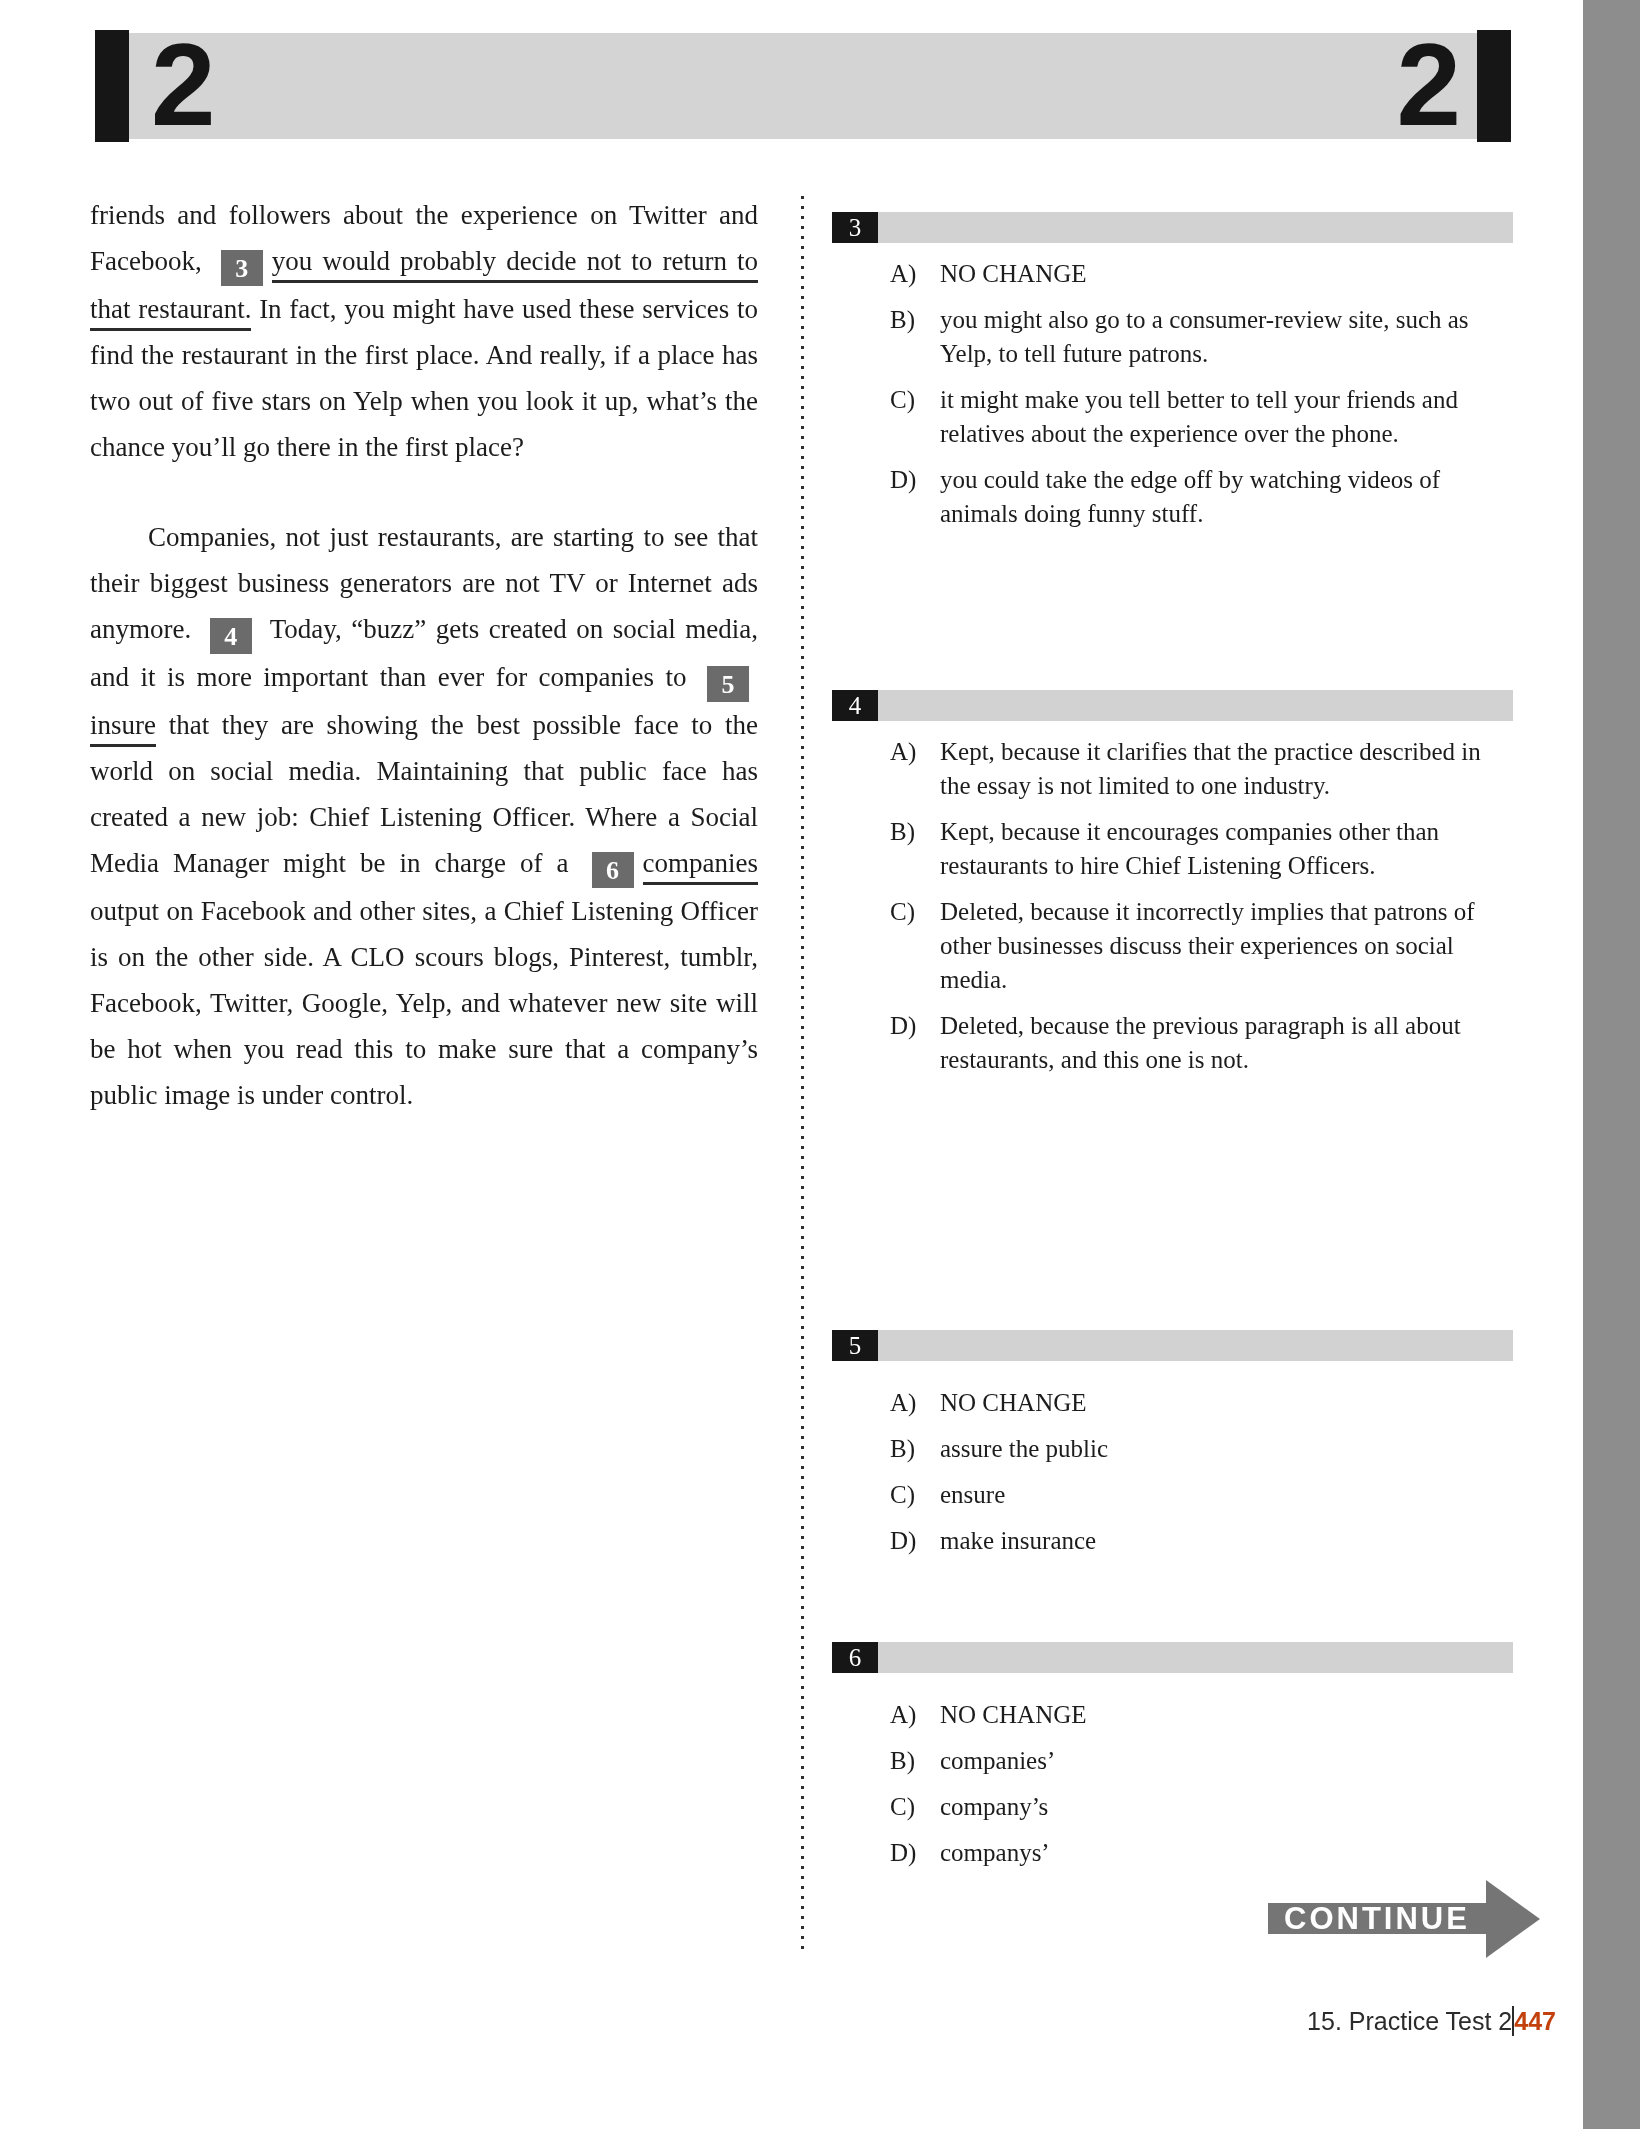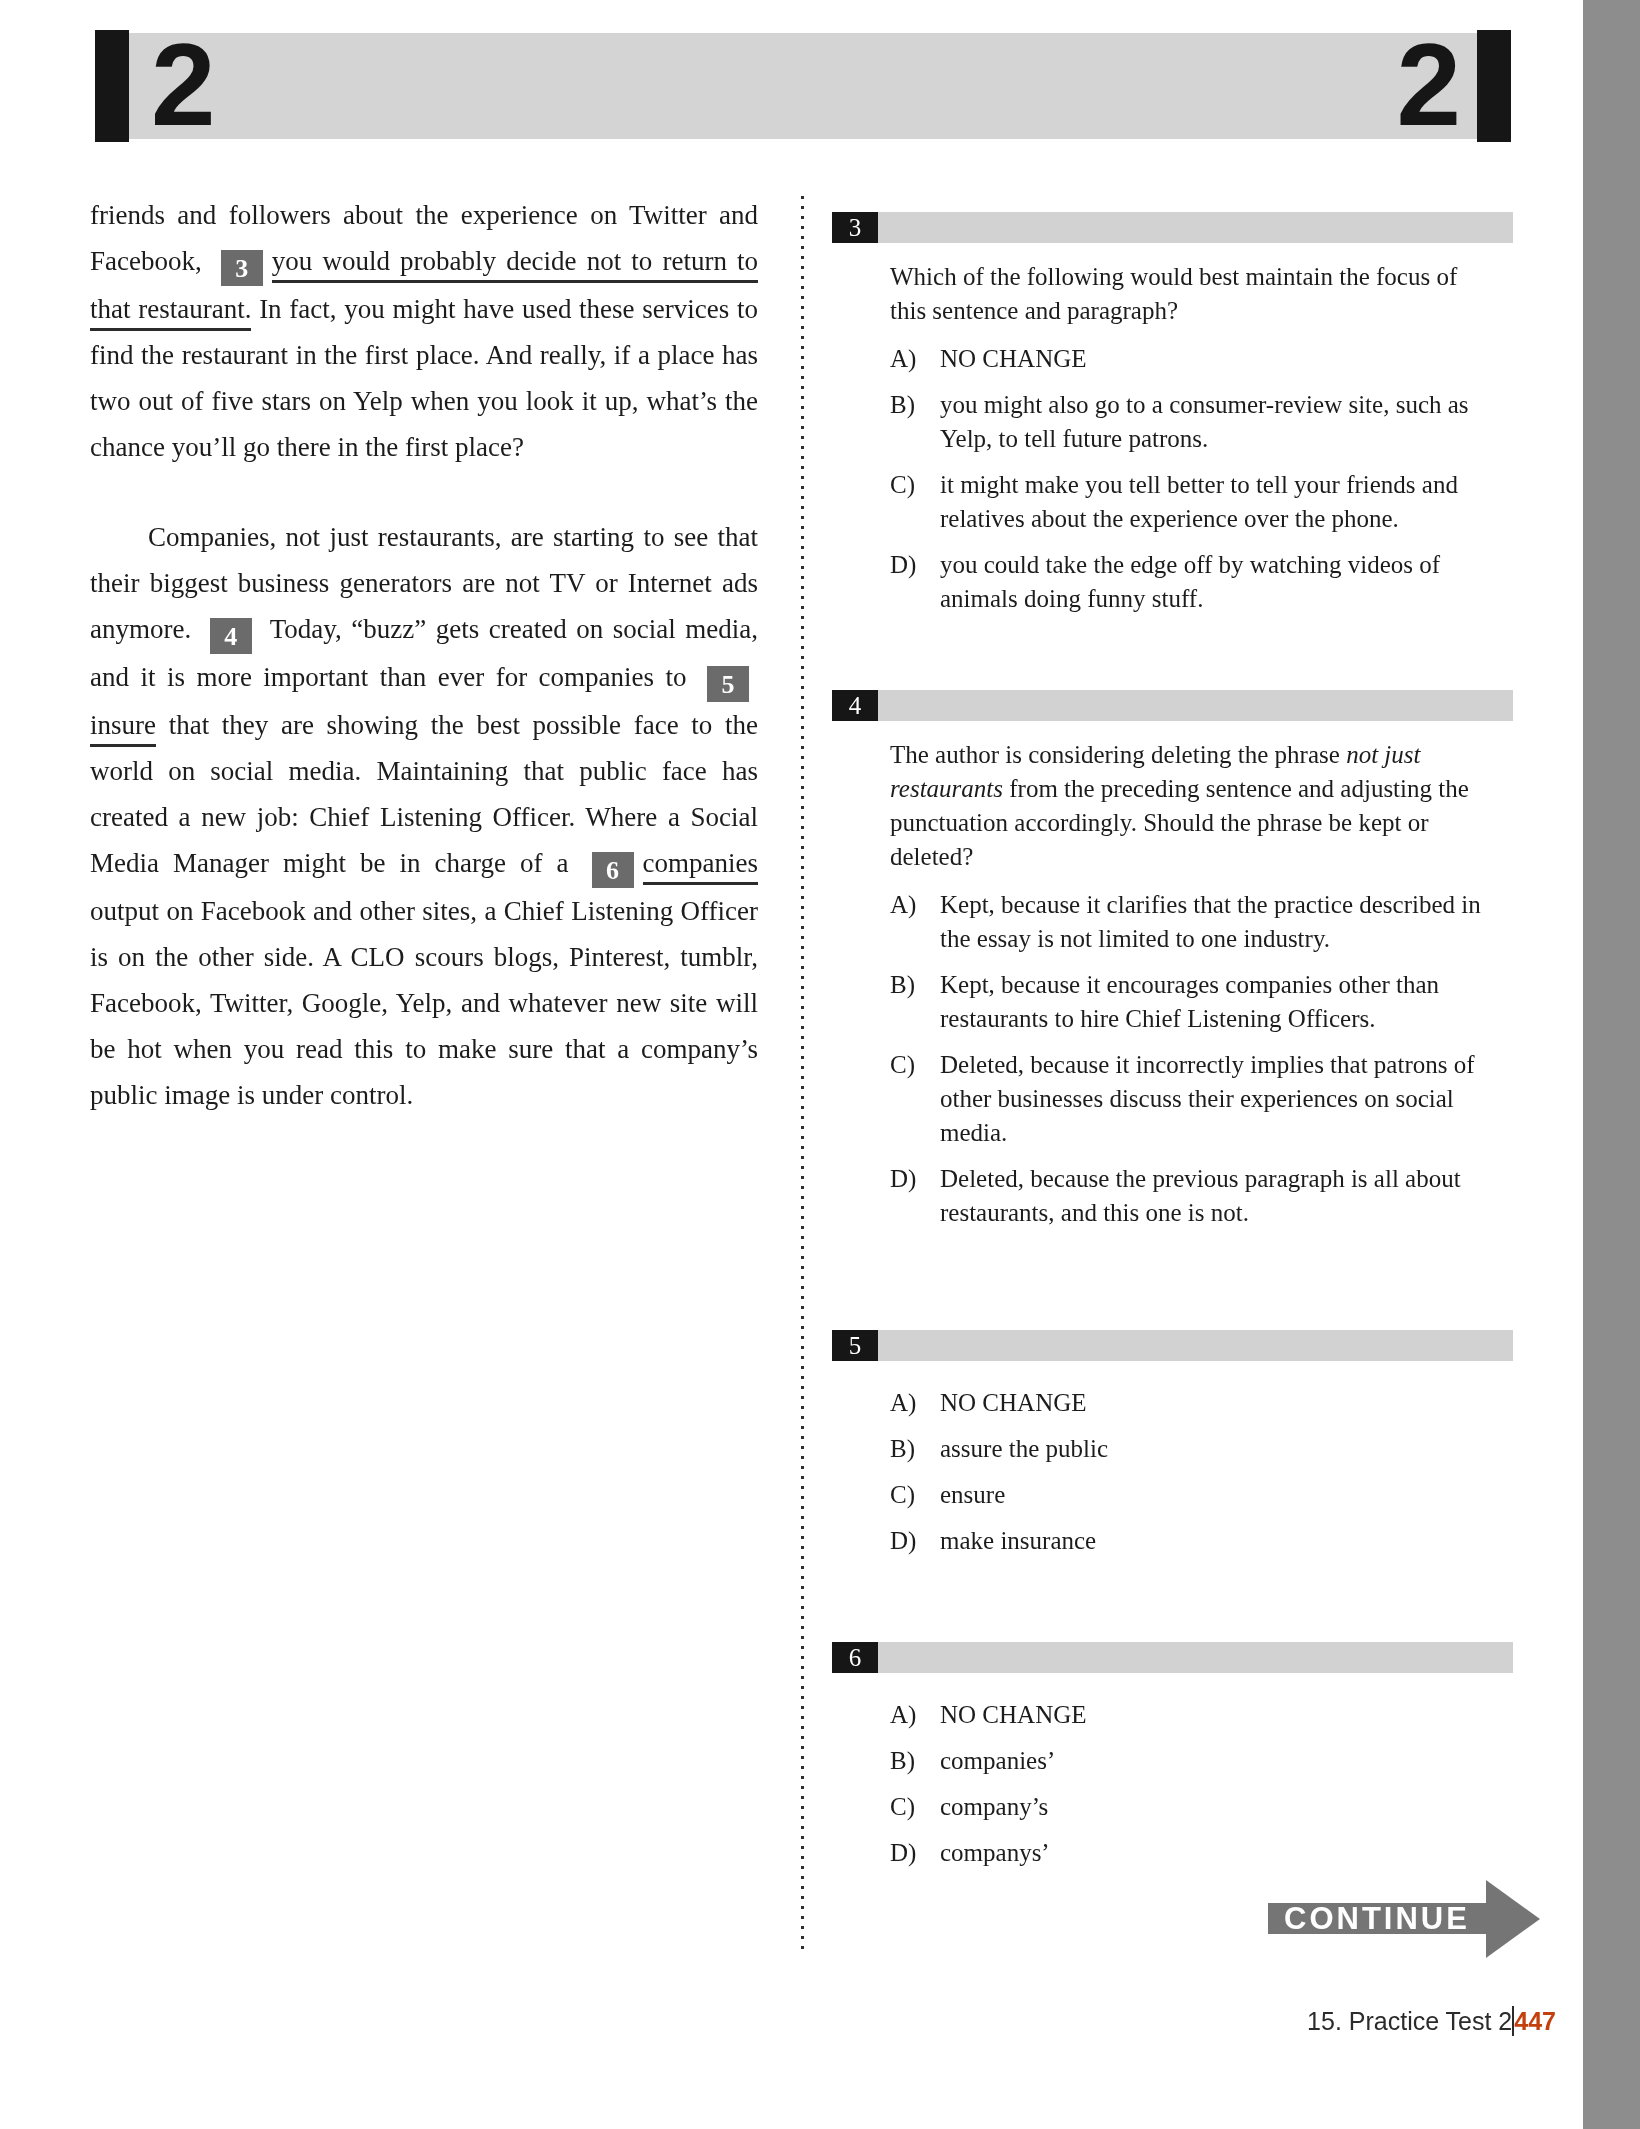--- a/index.html
+++ b/index.html
@@ -83,21 +83,20 @@
     <p class="para"><span>friends and followers about the experience on Twitter and Facebook, </span><span class="tag">3</span><span class="u">you would probably decide not to return to that restaurant.</span><span> In fact, you might have used these services to find the restaurant in the first place. And really, if a place has two out of five stars on Yelp when you look it up, what’s the chance you’ll go there in the first place?</span></p>
     <p class="para indent"><span>Companies, not just restaurants, are starting to see that their biggest business generators are not TV or Internet ads anymore. </span><span class="tag">4</span><span> Today, “buzz” gets created on social media, and it is more important than ever for companies to </span><span class="tag">5</span><span class="u">insure</span><span> that they are showing the best possible face to the world on social media. Maintaining that public face has created a new job: Chief Listening Officer. Where a Social Media Manager might be in charge of a </span><span class="tag">6</span><span class="u">companies</span><span> output on Facebook and other sites, a Chief Listening Officer is on the other side. A CLO scours blogs, Pinterest, tumblr, Facebook, Twitter, Google, Yelp, and whatever new site will be hot when you read this to make sure that a company’s public image is under control.</span></p>
   </section>
 
   <section class="rightcol">
 
     <div class="question q3">
       <div class="qbar">
         <span class="qnum">3</span>
       </div>
-      <p class="stem"><span>Which of the following would best maintain the focus of this sentence and paragraph?</span></p>
       <ul class="options">
         <li class="opt">
           <span class="letter">A)</span>
           <span class="optext">NO CHANGE</span>
           </li>
         <li class="opt">
           <span class="letter">B)</span>
           <span class="optext">you might also go to a consumer-review site, such as Yelp, to tell future patrons.</span>
           </li>
         <li class="opt">
@@ -108,21 +107,20 @@
           <span class="letter">D)</span>
           <span class="optext">you could take the edge off by watching videos of animals doing funny stuff.</span>
           </li>
       </ul>
     </div>
 
     <div class="question q4">
       <div class="qbar">
         <span class="qnum">4</span>
       </div>
-      <p class="stem"><span>The author is considering deleting the phrase </span><span class="it">not just restaurants</span><span> from the preceding sentence and adjusting the punctuation accordingly. Should the phrase be kept or deleted?</span></p>
       <ul class="options">
         <li class="opt">
           <span class="letter">A)</span>
           <span class="optext">Kept, because it clarifies that the practice described in the essay is not limited to one industry.</span>
           </li>
         <li class="opt">
           <span class="letter">B)</span>
           <span class="optext">Kept, because it encourages companies other than restaurants to hire Chief Listening Officers.</span>
           </li>
         <li class="opt">

